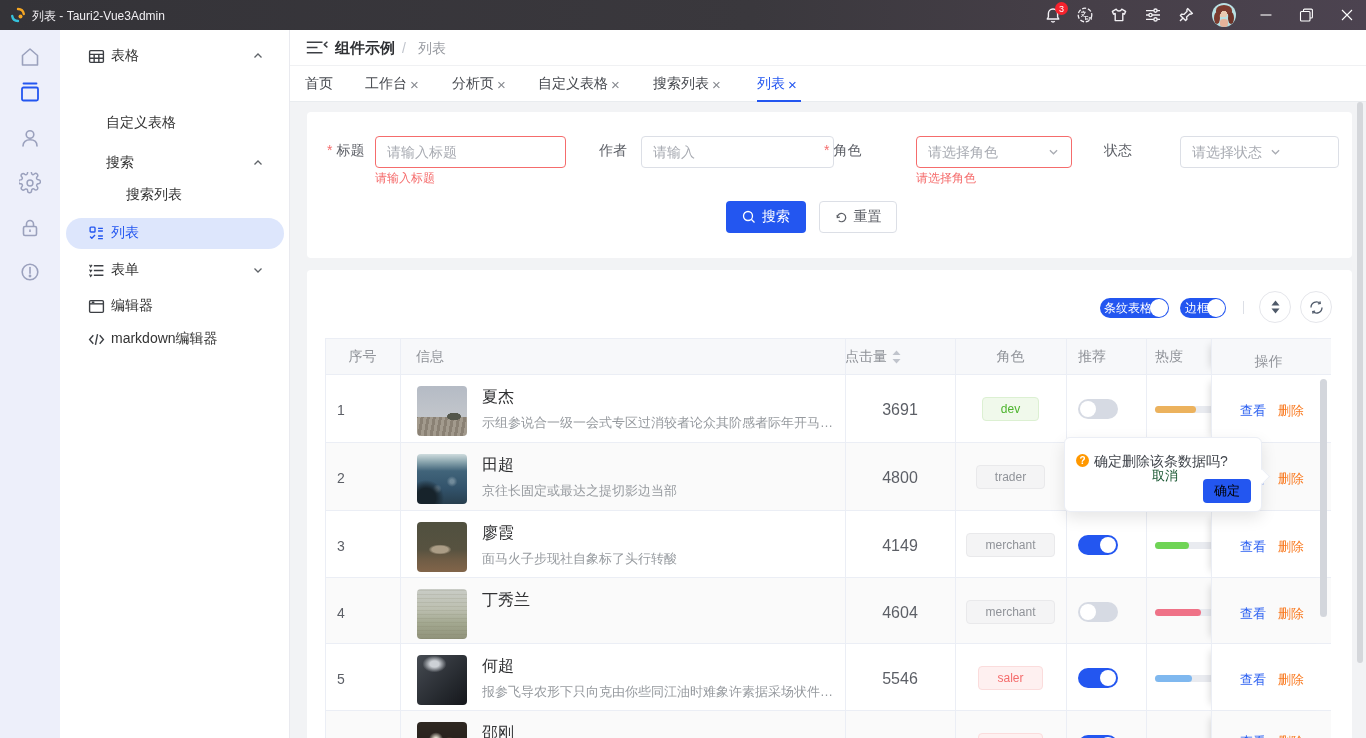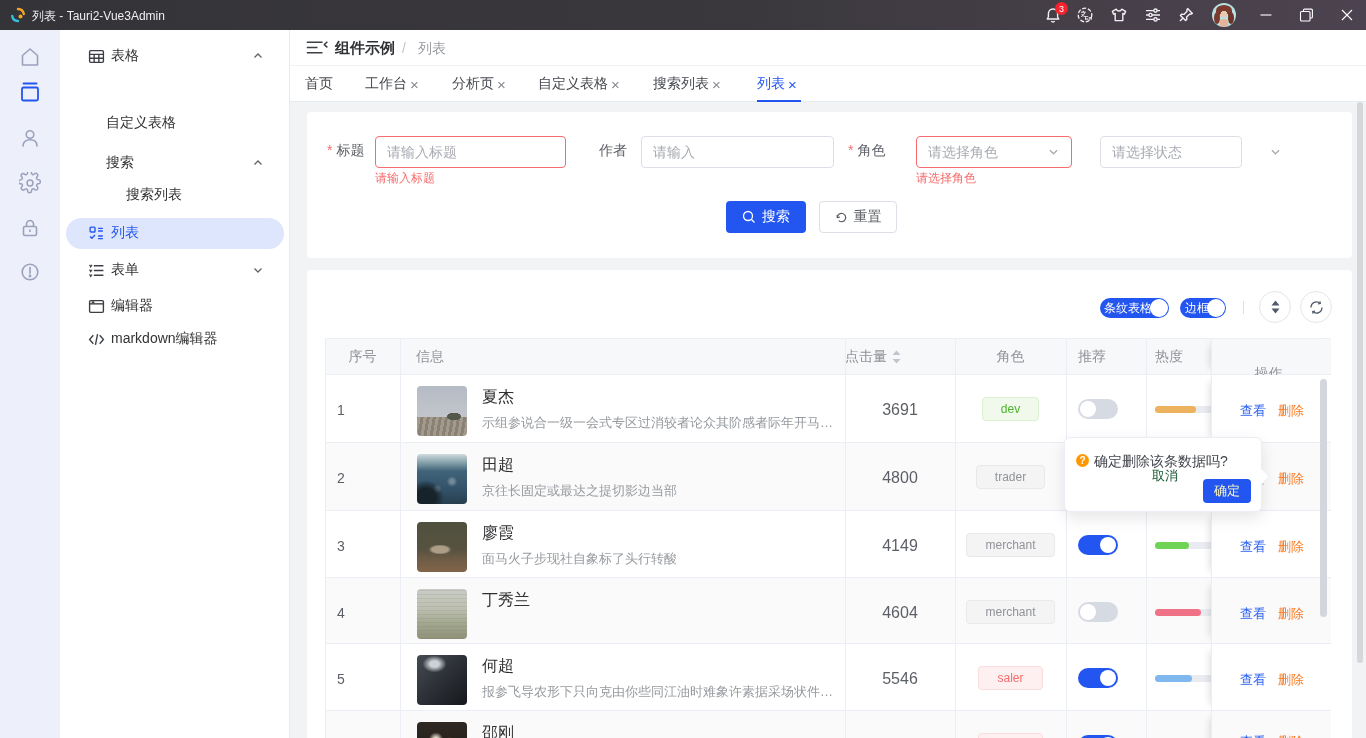--- a/index.html
+++ b/index.html
@@ -238,28 +238,28 @@
   <div style="position:absolute;left:467px;top:34px;width:44px;height:2px;background:#2356f0"></div>
 </div>
 
 <div id="card1"></div>
 
 <div class="flabel" style="left:327px"><span class="star">*</span>标题</div>
 <div class="finput err" style="left:375px;width:191px">请输入标题</div>
 <div class="ferr" style="left:375px">请输入标题</div>
 <div class="flabel" style="left:599px">作者</div>
 <div class="finput" style="left:641px;width:193px">请输入</div>
-<div class="flabel" style="left:848px"><span class="star">*</span>角色</div>
+<div class="flabel" style="left:824px"><span class="star">*</span>角色</div>
 <div class="finput err" style="left:916px;width:156px">请选择角色</div>
 <svg class="selarrow" style="left:1049px" viewBox="0 0 10 6" fill="none" stroke="#a8abb2" stroke-width="1.4">
     <path d="M1 1 L5 5 L9 1"></path>
   </svg>
 <div class="ferr" style="left:916px">请选择角色</div>
 <div class="flabel" style="left:1104px">状态</div>
-<div class="finput" style="left:1100px;width:142px">请选择状态</div>
+<div class="finput" style="left:1180px;width:159px">请选择状态</div>
 <svg class="selarrow" style="left:1271px" viewBox="0 0 10 6" fill="none" stroke="#a8abb2" stroke-width="1.4">
     <path d="M1 1 L5 5 L9 1"></path>
   </svg>
 <div id="btnsearch"><svg width="14" height="14" viewBox="0 0 14 14" fill="none" stroke="#fff" stroke-width="1.3" style="margin-right:6px">
       <circle cx="6" cy="6" r="4.5"></circle>
       <path d="M9.5 9.5 L12.5 12.5"></path>
     </svg>搜索</div>
 <div id="btnreset"><svg width="13" height="13" viewBox="0 0 14 14" fill="none" stroke="#5c5f66" stroke-width="1.3" style="margin-right:6px">
       <path d="M2.5 7 A4.5 4.5 0 1 1 4 10.4"></path>
       <path d="M2.2 4.2 L2.5 7 L5.2 6.6" stroke-width="1.2"></path>
@@ -415,21 +415,21 @@
 <div class="hline" style="left:325px;top:710px;width:1006px"></div>
 <div class="vline" style="left:325px;top:338px;height:400px"></div>
 <div class="vline" style="left:400px;top:338px;height:400px"></div>
 <div class="vline" style="left:845px;top:338px;height:400px"></div>
 <div class="vline" style="left:955px;top:338px;height:400px"></div>
 <div class="vline" style="left:1066px;top:338px;height:400px"></div>
 <div class="vline" style="left:1146px;top:338px;height:400px"></div>
 <div class="vline" style="left:1330px;top:338px;height:400px"></div>
 
 <div class="opcol" style="top:338px;height:37px;border-bottom:1px solid #ebeef5;border-top:1px solid #ebeef5;background:#f7f8fa">
-  <div class="hcell" style="position:absolute;left:0;top:16px;width:113px;height:37px;justify-content:center">操作</div>
+  <div class="hcell" style="position:absolute;left:0;top:4px;width:113px;height:37px;justify-content:center">操作</div>
 </div>
 <div class="opcol" style="top:375px;height:68px;border-bottom:1px solid #ebeef5">
   <span class="lk lk-v" style="top:27px">查看</span>
     <span class="lk lk-d" style="top:27px">删除</span>
 </div>
 <div class="opcol stripe" style="top:443px;height:68px;border-bottom:1px solid #ebeef5">
   <span class="lk lk-v" style="top:27px">查看</span>
     <span class="lk lk-d" style="top:27px">删除</span>
 </div>
 <div class="opcol" style="top:511px;height:67px;border-bottom:1px solid #ebeef5">
@@ -448,15 +448,15 @@
   <span class="lk lk-v" style="top:22px">查看</span>
     <span class="lk lk-d" style="top:22px">删除</span>
 </div>
 <div id="sbtable"></div>
 
 <div id="poparrow"></div>
 <div id="pop">
   <div style="position:absolute;left:11px;top:16px;width:13px;height:13px;border-radius:50%;background:#ff9800;color:#fff;font-size:10px;font-weight:bold;text-align:center;line-height:13px">?</div>
   <div style="position:absolute;left:29px;top:15px;font-size:14px;color:#42464d">确定删除该条数据吗?</div>
   <div style="position:absolute;left:87px;top:29px;font-size:13px;color:#14532d">取消</div>
-  <div style="position:absolute;left:138px;top:41px;width:48px;height:24px;background:#2356f0;border-radius:4px;color:#fef9c3;font-size:13px;text-align:center;line-height:24px">确定</div>
+  <div style="position:absolute;left:138px;top:41px;width:48px;height:24px;background:#2356f0;border-radius:4px;color:#000000;font-size:13px;text-align:center;line-height:24px">确定</div>
 </div>
 <div id="sbpage"></div>
 
 </body></html>

